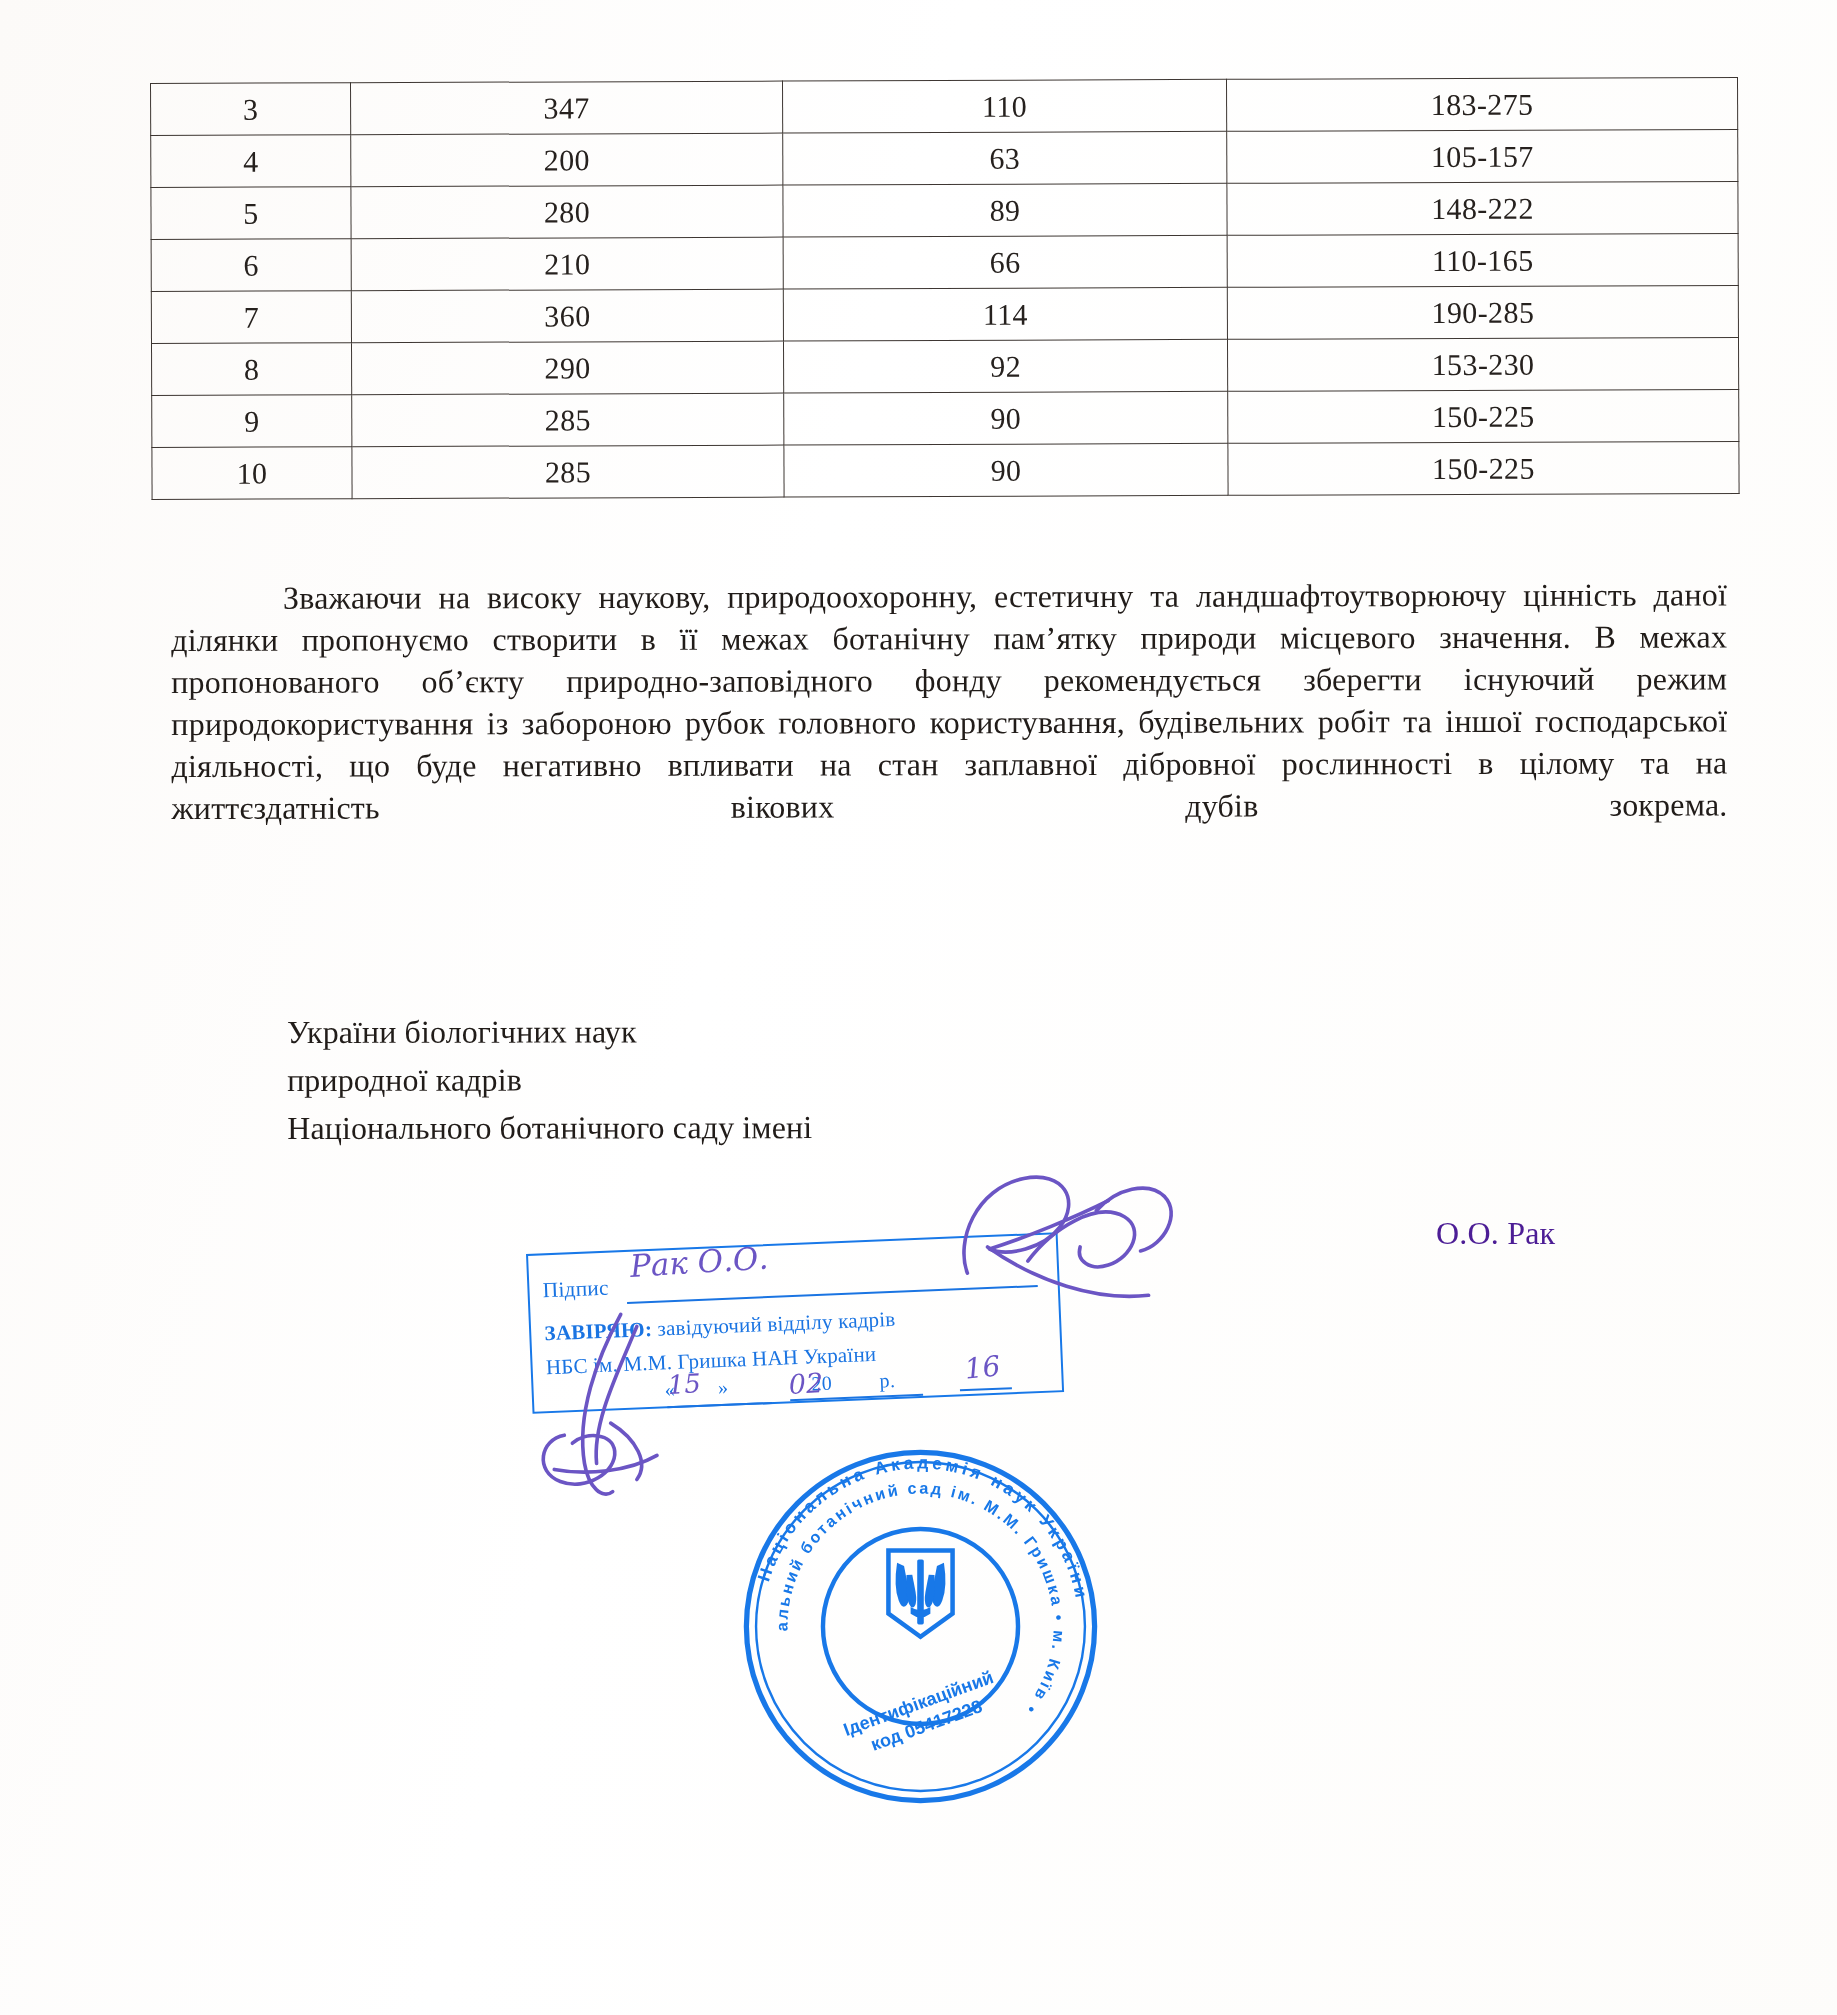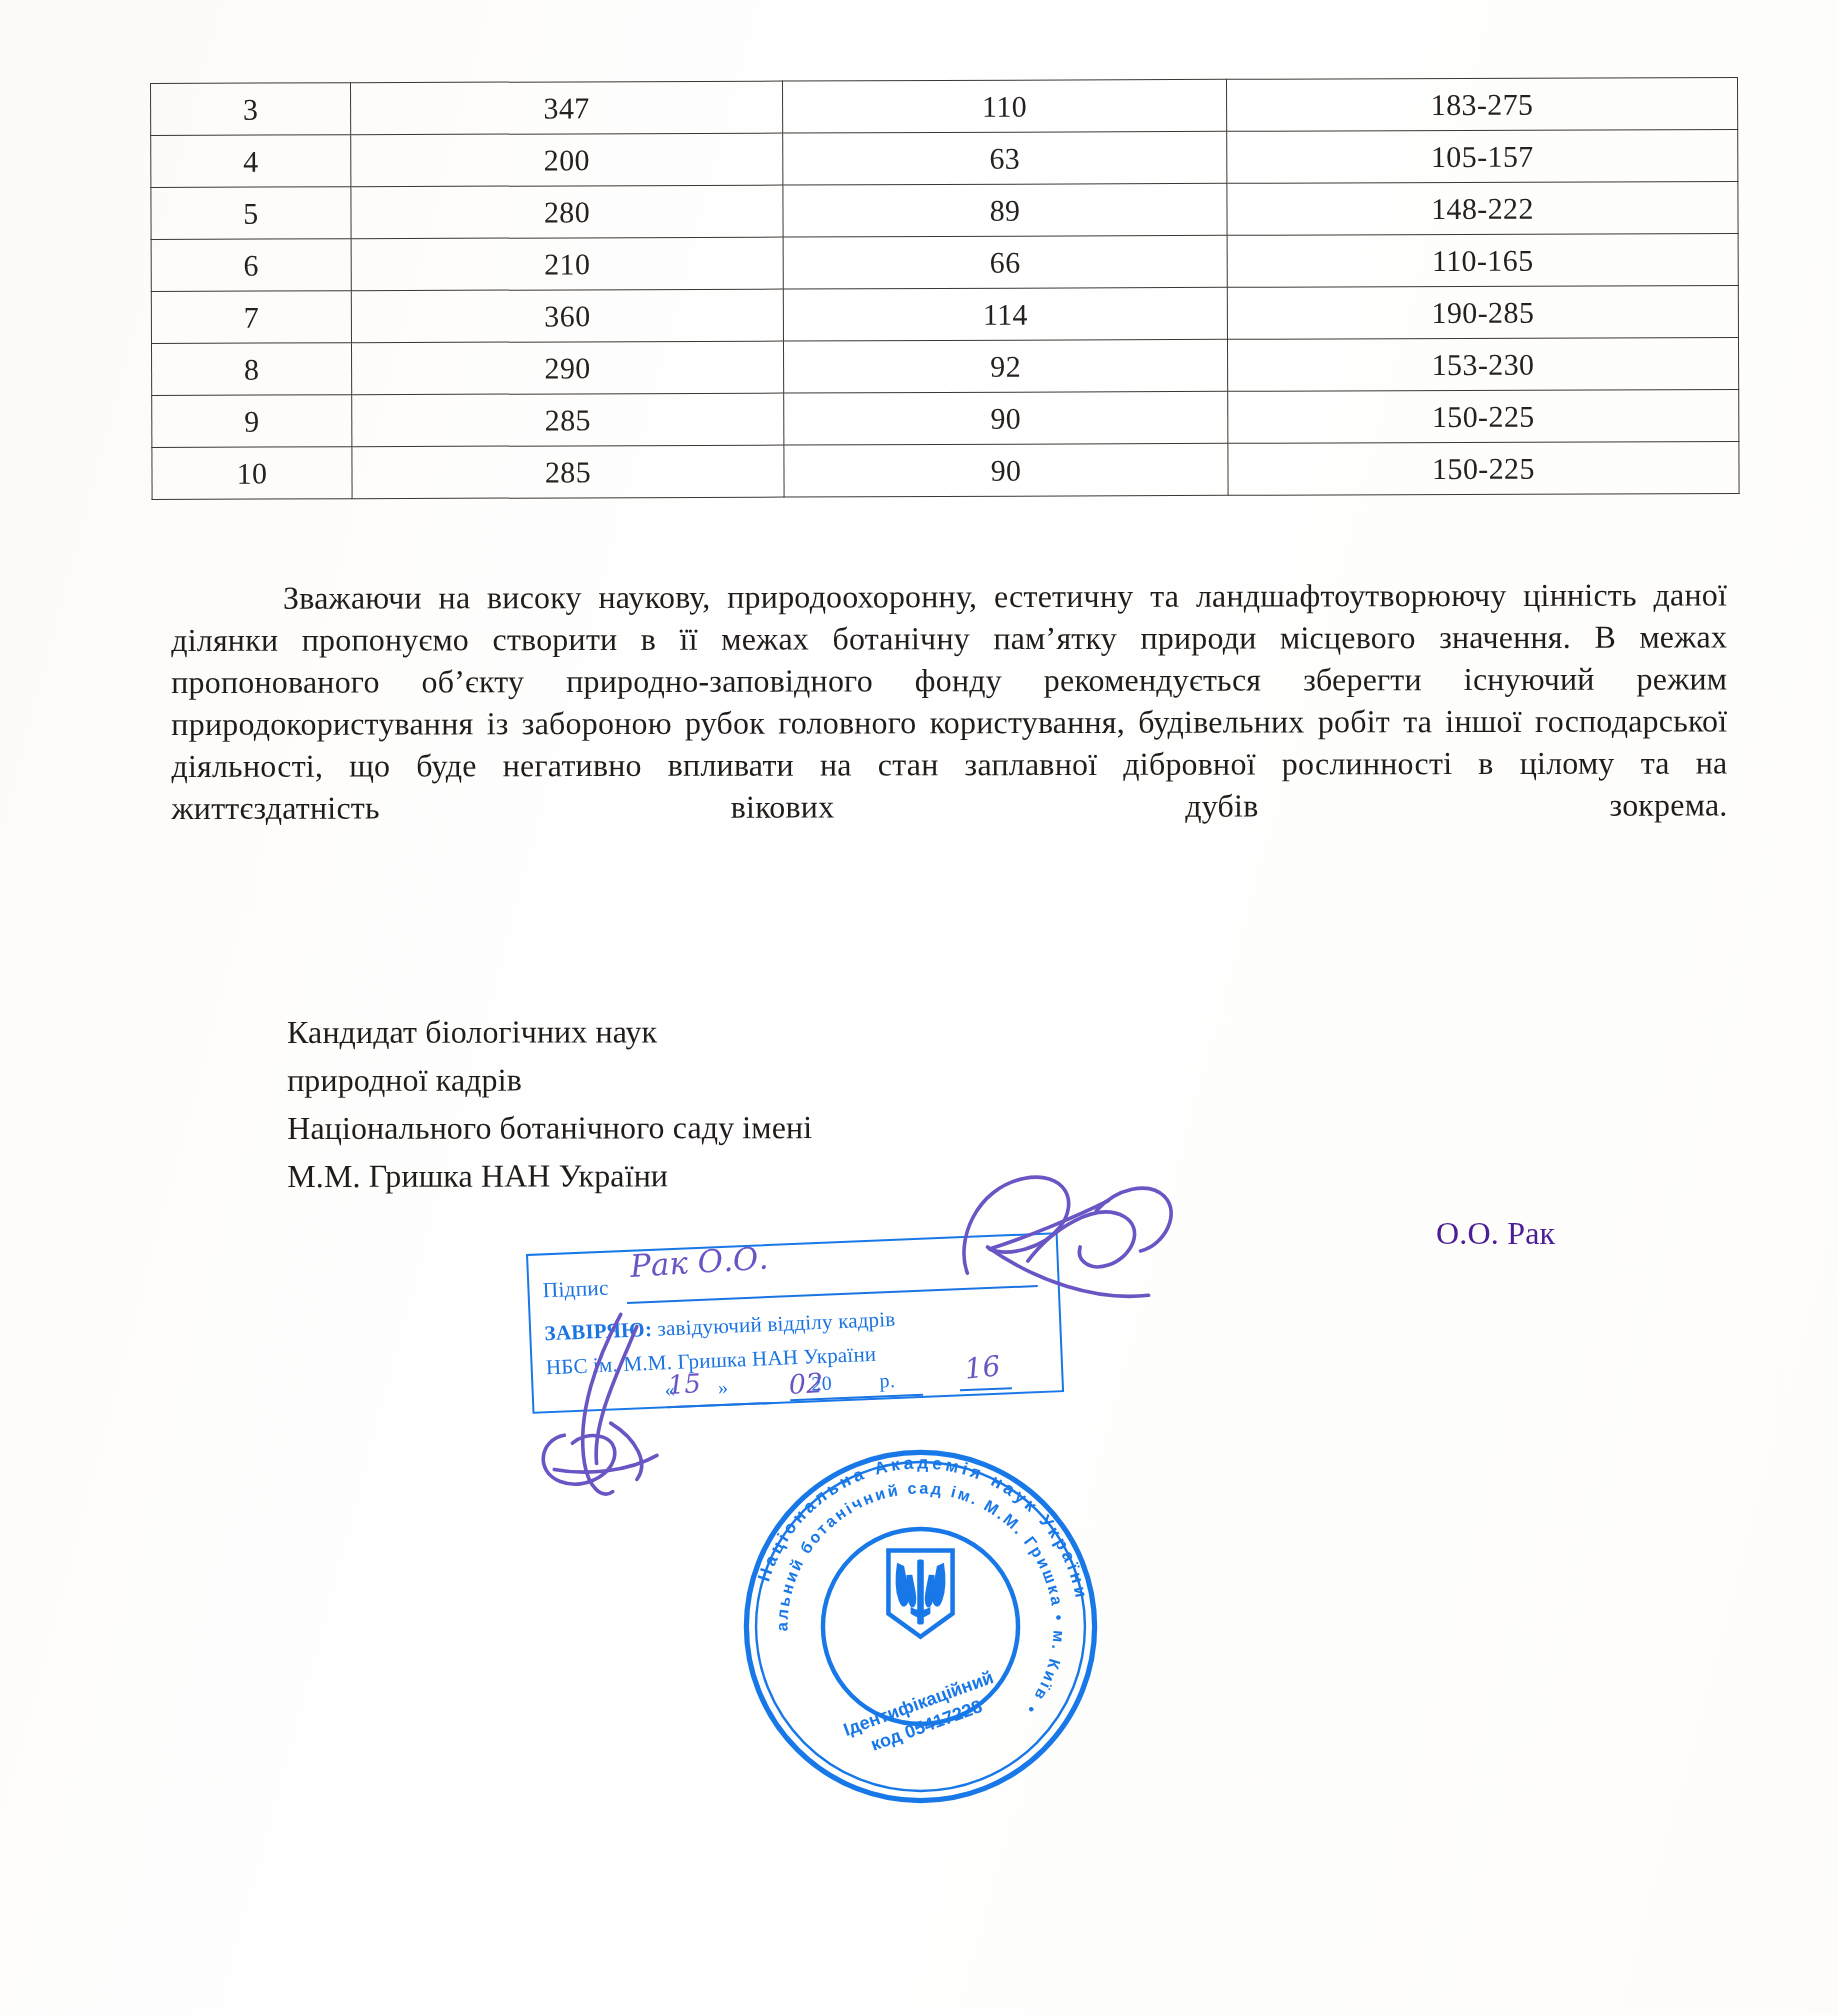--- a/index.html
+++ b/index.html
@@ -288,24 +288,23 @@
         <td class="col-a">285</td>
         <td class="col-b">90</td>
         <td class="col-c">150-225</td>
       </tr>
     </tbody>
   </table>
 
   <div id="body-paragraph">Зважаючи на високу наукову, природоохоронну, естетичну та ландшафтоутворюючу цінність даної ділянки пропонуємо створити в її межах ботанічну пам’ятку природи місцевого значення. В межах пропонованого об’єкту природно-заповідного фонду рекомендується зберегти існуючий режим природокористування із забороною рубок головного користування, будівельних робіт та іншої господарської діяльності, що буде негативно впливати на стан заплавної дібровної рослинності в цілому та на життєздатність вікових дубів зокрема.</div>
 
   <div id="signature-block">
-    <div>Кандидат біологічних наук</div>
+    <div>України біологічних наук</div>
     <div>природної кадрів</div>
     <div>Національного ботанічного саду імені</div>
-    <div>М.М. Гришка НАН України</div>
   </div>
 
   <div id="signer-name">О.О. Рак</div>
 
   <div id="cert-stamp">
     <div class="cert-border"></div>
 
     <div class="cert-line" id="cert-signature-label">Підпис</div>
     <div id="cert-signature-rule"></div>
 

